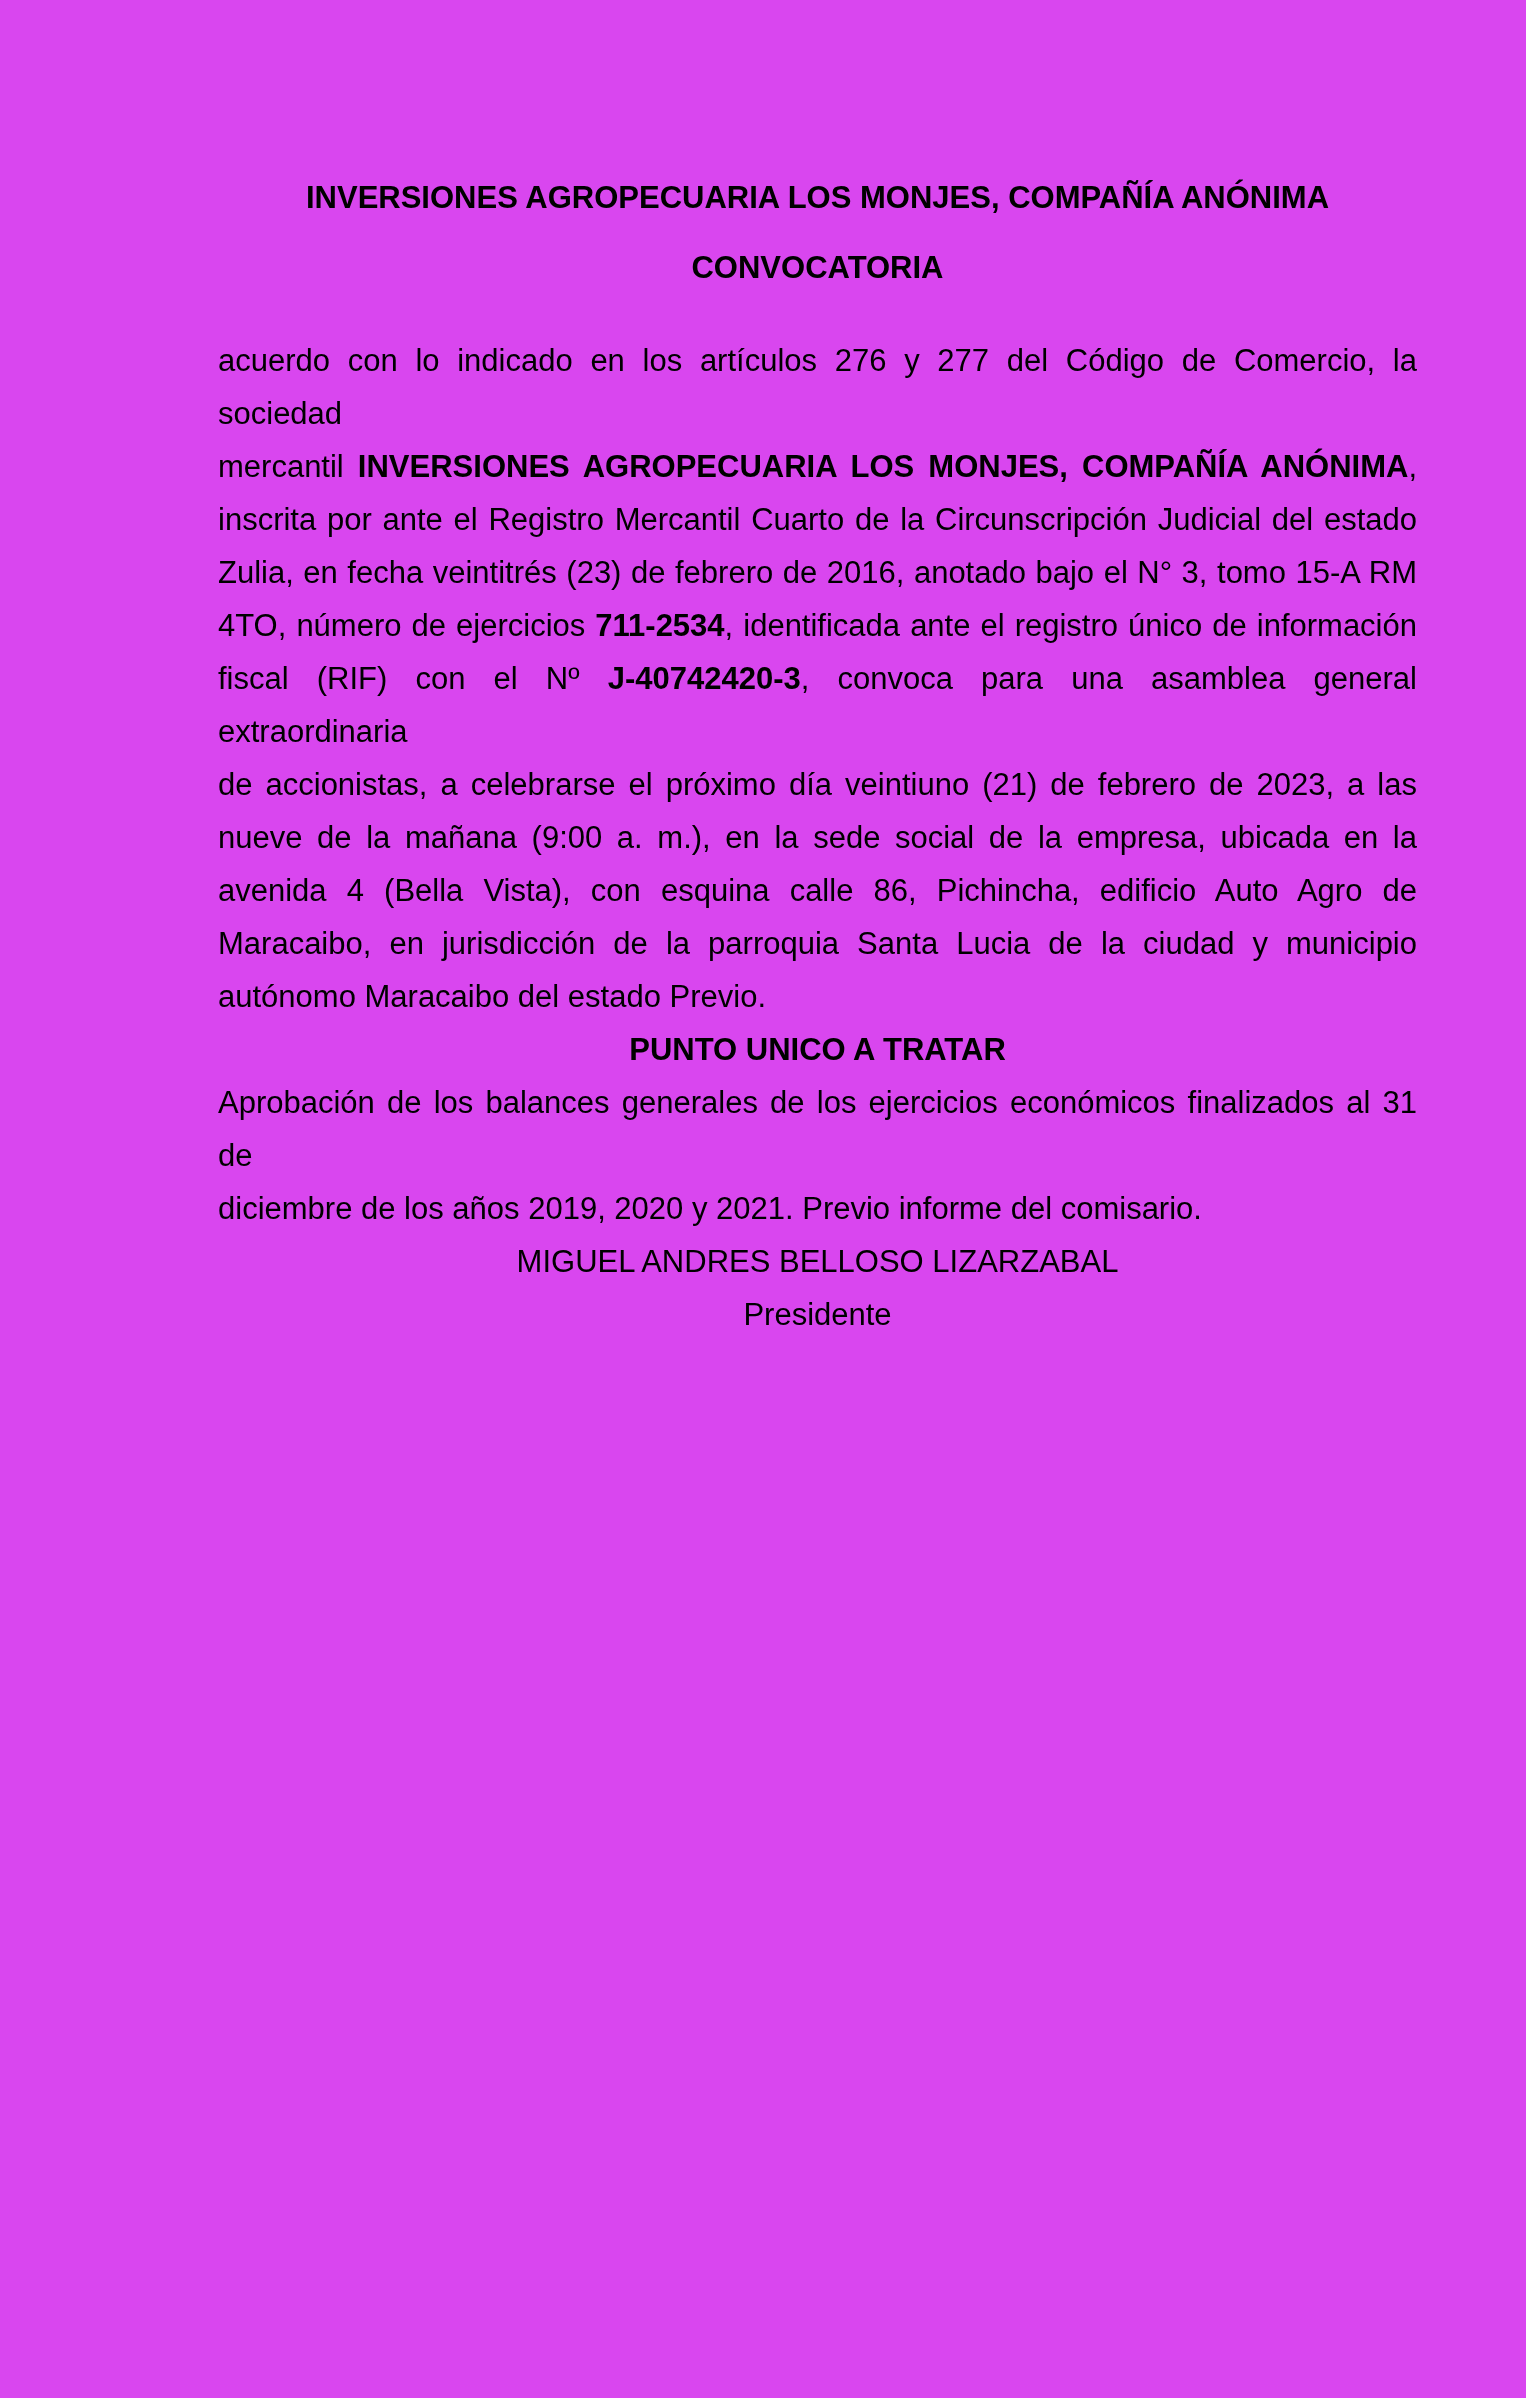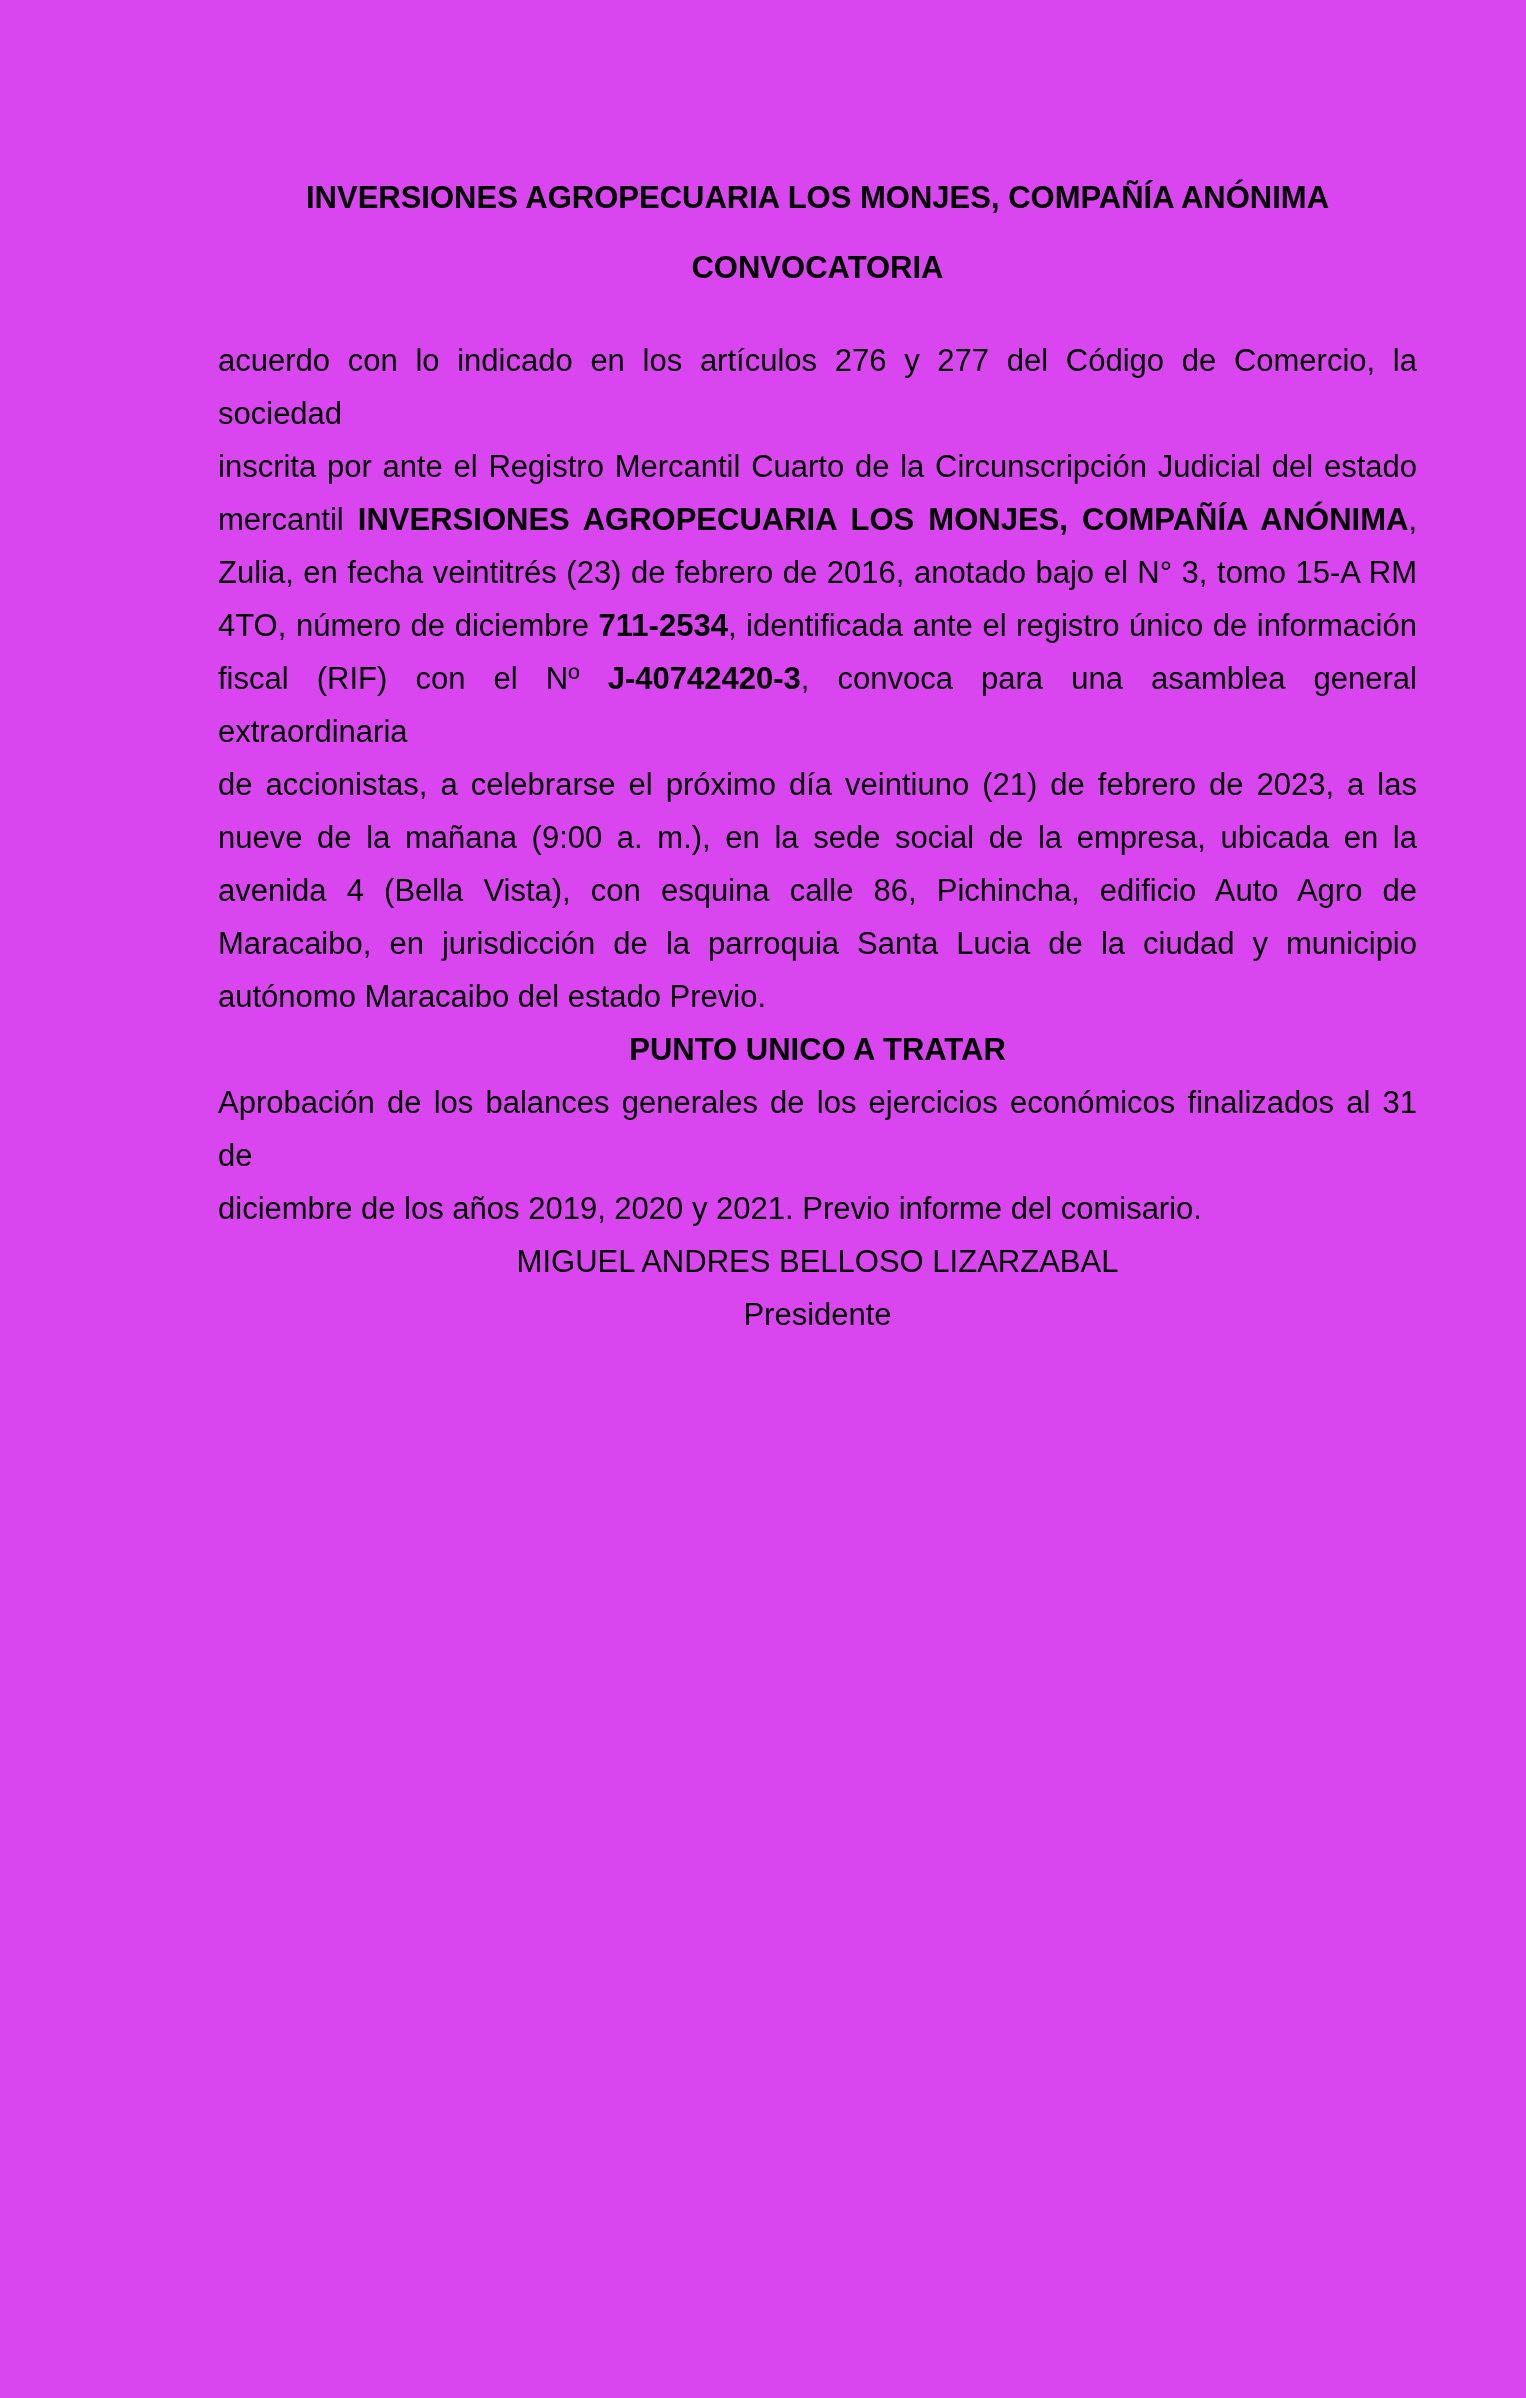--- a/index.html
+++ b/index.html
@@ -52,24 +52,24 @@
 
 <div class="page">
   <div class="content">
 
     <div class="title-line">INVERSIONES AGROPECUARIA LOS MONJES, COMPAÑÍA ANÓNIMA</div>
 
     <div class="subtitle-line">CONVOCATORIA</div>
 
     <div>
         <div class="tline"><span>acuerdo con lo indicado en los artículos 276 y 277 del Código de Comercio, la sociedad</span></div>
+        <div class="tline"><span>mercantil </span><span class="b">INVERSIONES AGROPECUARIA LOS MONJES, COMPAÑÍA ANÓNIMA</span><span>,</span></div>
         <div class="tline"><span>inscrita por ante el Registro Mercantil Cuarto de la Circunscripción Judicial del estado</span></div>
-        <div class="tline"><span>mercantil </span><span class="b">INVERSIONES AGROPECUARIA LOS MONJES, COMPAÑÍA ANÓNIMA</span><span>,</span></div>
         <div class="tline"><span>Zulia, en fecha veintitrés (23) de febrero de 2016, anotado bajo el N° 3, tomo 15-A RM</span></div>
-        <div class="tline"><span>4TO, número de diciembre </span><span class="b">711-2534</span><span>, identificada ante el registro único de información</span></div>
+        <div class="tline"><span>4TO, número de ejercicios </span><span class="b">711-2534</span><span>, identificada ante el registro único de información</span></div>
         <div class="tline"><span>fiscal (RIF) con el Nº </span><span class="b">J-40742420-3</span><span>, convoca para una asamblea general extraordinaria</span></div>
         <div class="tline"><span>de accionistas, a celebrarse el próximo día veintiuno (21) de febrero de 2023, a las</span></div>
         <div class="tline"><span>nueve de la mañana (9:00 a. m.), en la sede social de la empresa, ubicada en la</span></div>
         <div class="tline"><span>avenida 4 (Bella Vista), con esquina calle 86, Pichincha, edificio Auto Agro de</span></div>
         <div class="tline"><span>Maracaibo, en jurisdicción de la parroquia Santa Lucia de la ciudad y municipio</span></div>
         <div class="tline tlast"><span>autónomo Maracaibo del estado Previo.</span></div>
       </div>
 
     <div class="section-heading">PUNTO UNICO A TRATAR</div>
 

